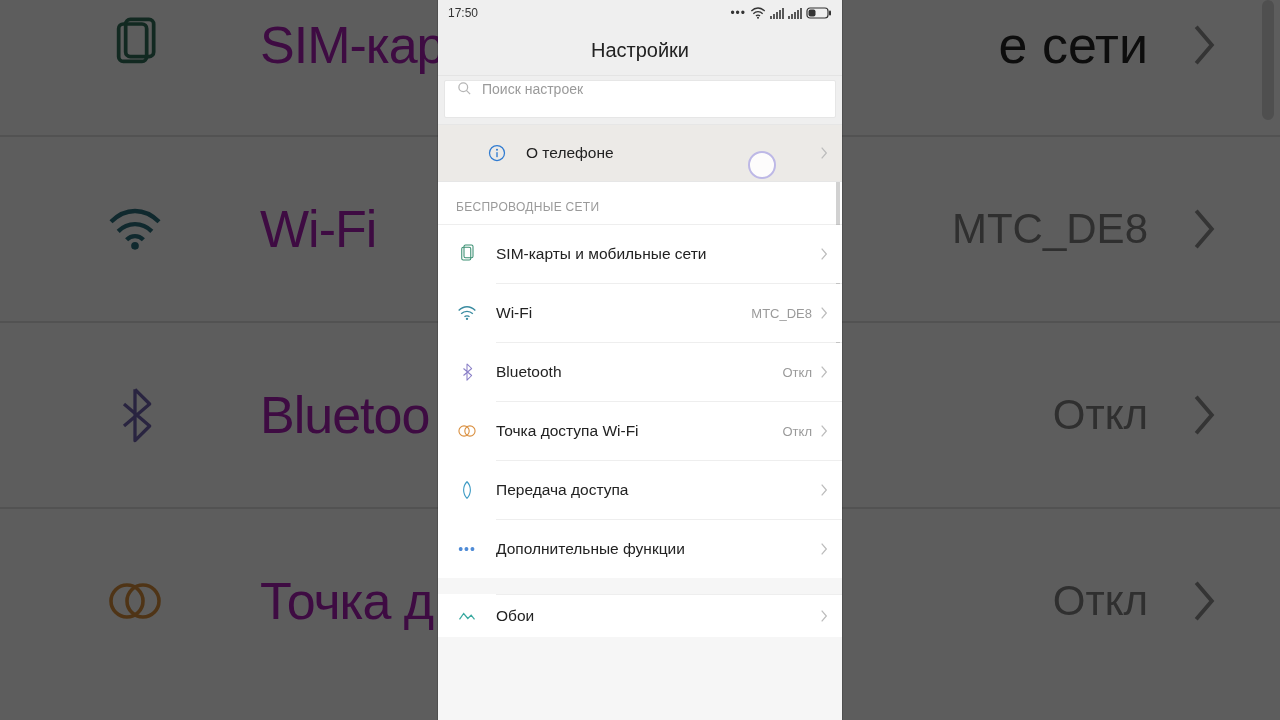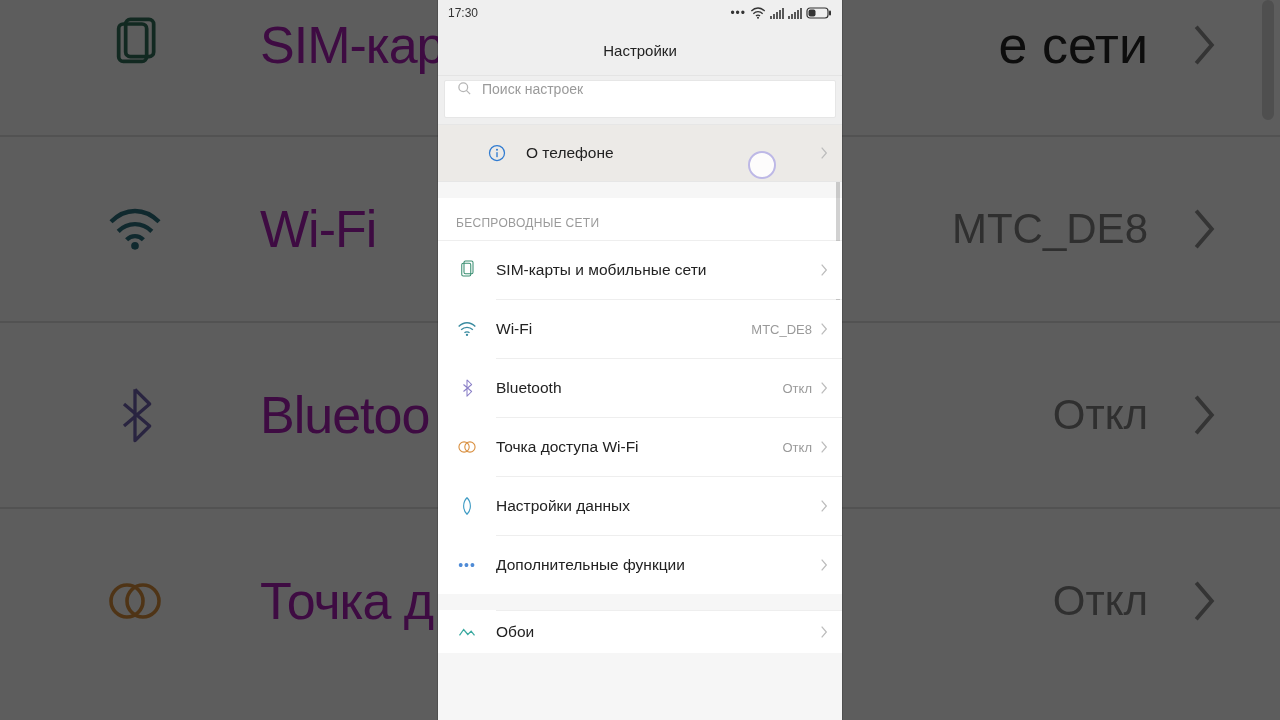--- a/index.html
+++ b/index.html
@@ -35,42 +35,42 @@
     overflow:hidden;
   }
   .statusbar {
     height:26px; background:#efefef; display:flex; align-items:center;
     font-size:12px; color:#333; padding:0 10px;
   }
   .statusbar .spacer { flex:1; }
   .statusbar .ic { margin-left:4px; display:flex; align-items:center; }
   .titlebar {
     height:50px; display:flex; align-items:center; justify-content:center;
-    font-size:15px; color:#222; background:#efefef; border-bottom:1px solid #e4e4e4;
+    font-size:20px; color:#222; background:#efefef; border-bottom:1px solid #e4e4e4;
   }
   .searchbox {
     margin:4px 6px 6px 6px; height:38px; background:#fff; border:1px solid #e6e6e6;
     border-radius:2px; display:flex; align-items:flex-start; padding:0 12px; gap:10px;
     color:#9a9a9a; font-size:14px;
   }
   .settings-list { flex:1; overflow:hidden; background:#f6f6f6; position:relative; }
   .thin-scroll { position:absolute; right:2px; top:0; width:4px; height:232px; background:rgba(0,0,0,.18); border-radius:2px; }
 
   .row {
     background:#fff; display:flex; align-items:center; height:58px;
     padding:0 14px 0 18px; position:relative;
   }
   .row .ic { width:22px; display:flex; align-items:center; justify-content:center; }
   .row .lbl { font-size:15.5px; color:#222; margin-left:18px; }
   .row .val { margin-left:auto; font-size:13px; color:#9a9a9a; }
   .row .chev { margin-left:8px; }
   .row.highlight { background:#eceae7; }
   .section-gap { height:16px; background:#f6f6f6; }
   .section-label { font-size:12px; color:#9a9a9a; padding:18px 18px 10px 18px; background:#fff; border-bottom:1px solid #eee; letter-spacing:.3px; }
-  .section-label.first { border-top:none;margin-top:16px; }
+  .section-label.first { border-top:none; }
   .list-block { background:#fff; }
   .list-block .row { border-top:none; }
   .list-block .sep { height:1px; background:#eee; margin-left:58px; }
 
   .tap-circle {
     position:absolute; width:28px; height:28px; border:2px solid #b9b3e6; border-radius:50%;
     background:#fff; opacity:.9;
   }
 </style>
 </head>
@@ -128,21 +128,21 @@
     <span class="lbl">Точка д</span>
     <span class="val">Откл</span>
     <svg class="chev" width="32" height="52" viewBox="0 0 24 40">
         <path d="M6 6 L18 20 L6 34"></path>
       </svg>
   </div>
 </div>
 
 <div class="phone">
   <div class="statusbar">
-    <span>17:30</span>
+    <span>17:50</span>
     <span class="spacer"></span>
     <span class="ic" style="letter-spacing:1px;">•••</span>
     <span class="ic">
       <svg width="16" height="12" viewBox="0 0 24 18">
           <path d="M2 6 C8 0 16 0 22 6 M5 10 C9 6 15 6 19 10 M9 13.5 C10.5 12 13.5 12 15 13.5" fill="none" stroke="#333" stroke-width="2"></path>
           <circle cx="12" cy="16" r="1.5" fill="#333"></circle>
         </svg>
     </span>
     <span class="ic">
       <svg width="14" height="12" viewBox="0 0 14 12">
@@ -255,21 +255,21 @@
           </svg>
       </div>
       <div class="sep"></div>
 
       <div class="row">
         <span class="ic">
             <svg width="18" height="20" viewBox="0 0 24 26">
               <path d="M12 2 C18 8 18 18 12 24 C6 18 6 8 12 2 Z" fill="none" stroke="#3e9bc4" stroke-width="1.5"></path>
             </svg>
           </span>
-        <span class="lbl">Настройки данных</span>
+        <span class="lbl">Передача доступа</span>
         <span class="val"></span>
         <svg class="chev" width="8" height="14" viewBox="0 0 10 18">
             <path d="M2 2 L8 9 L2 16" fill="none" stroke="#bcbcbc" stroke-width="1.6"></path>
           </svg>
       </div>
       <div class="sep"></div>
 
       <div class="row">
         <span class="ic" style="color:#4f8bd6;font-size:14px;letter-spacing:1px;">•••</span>
         <span class="lbl">Дополнительные функции</span>

